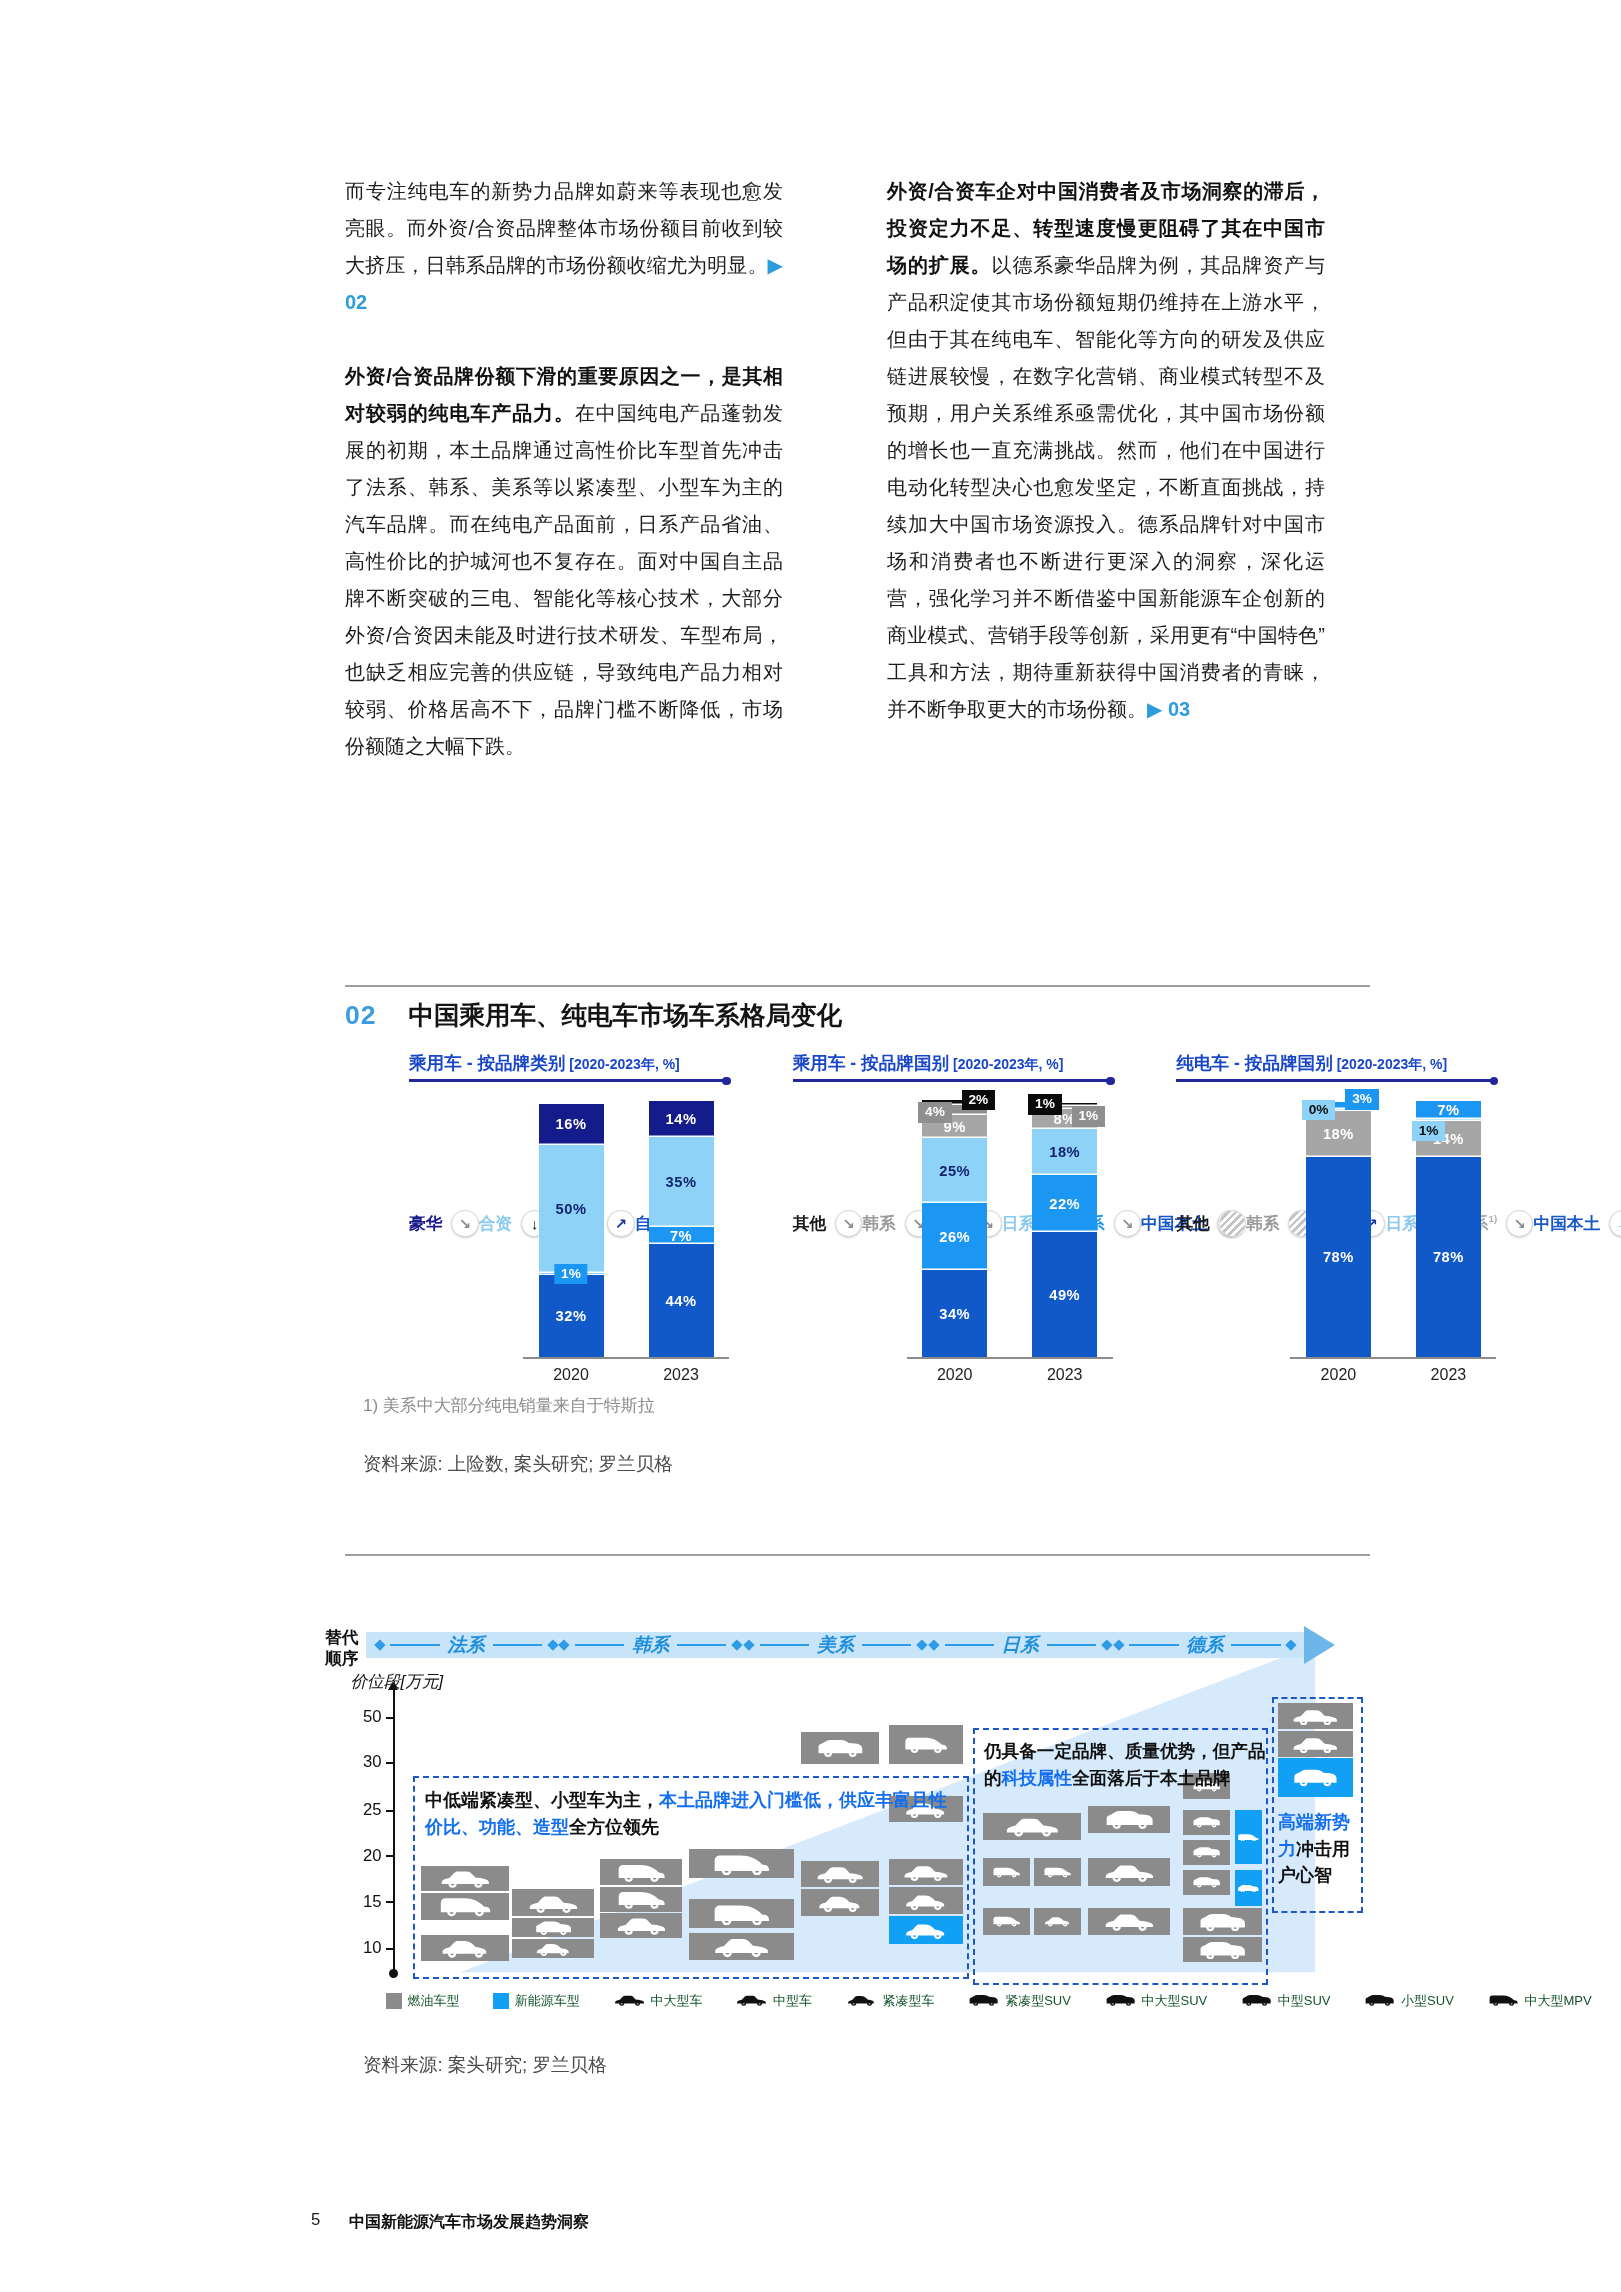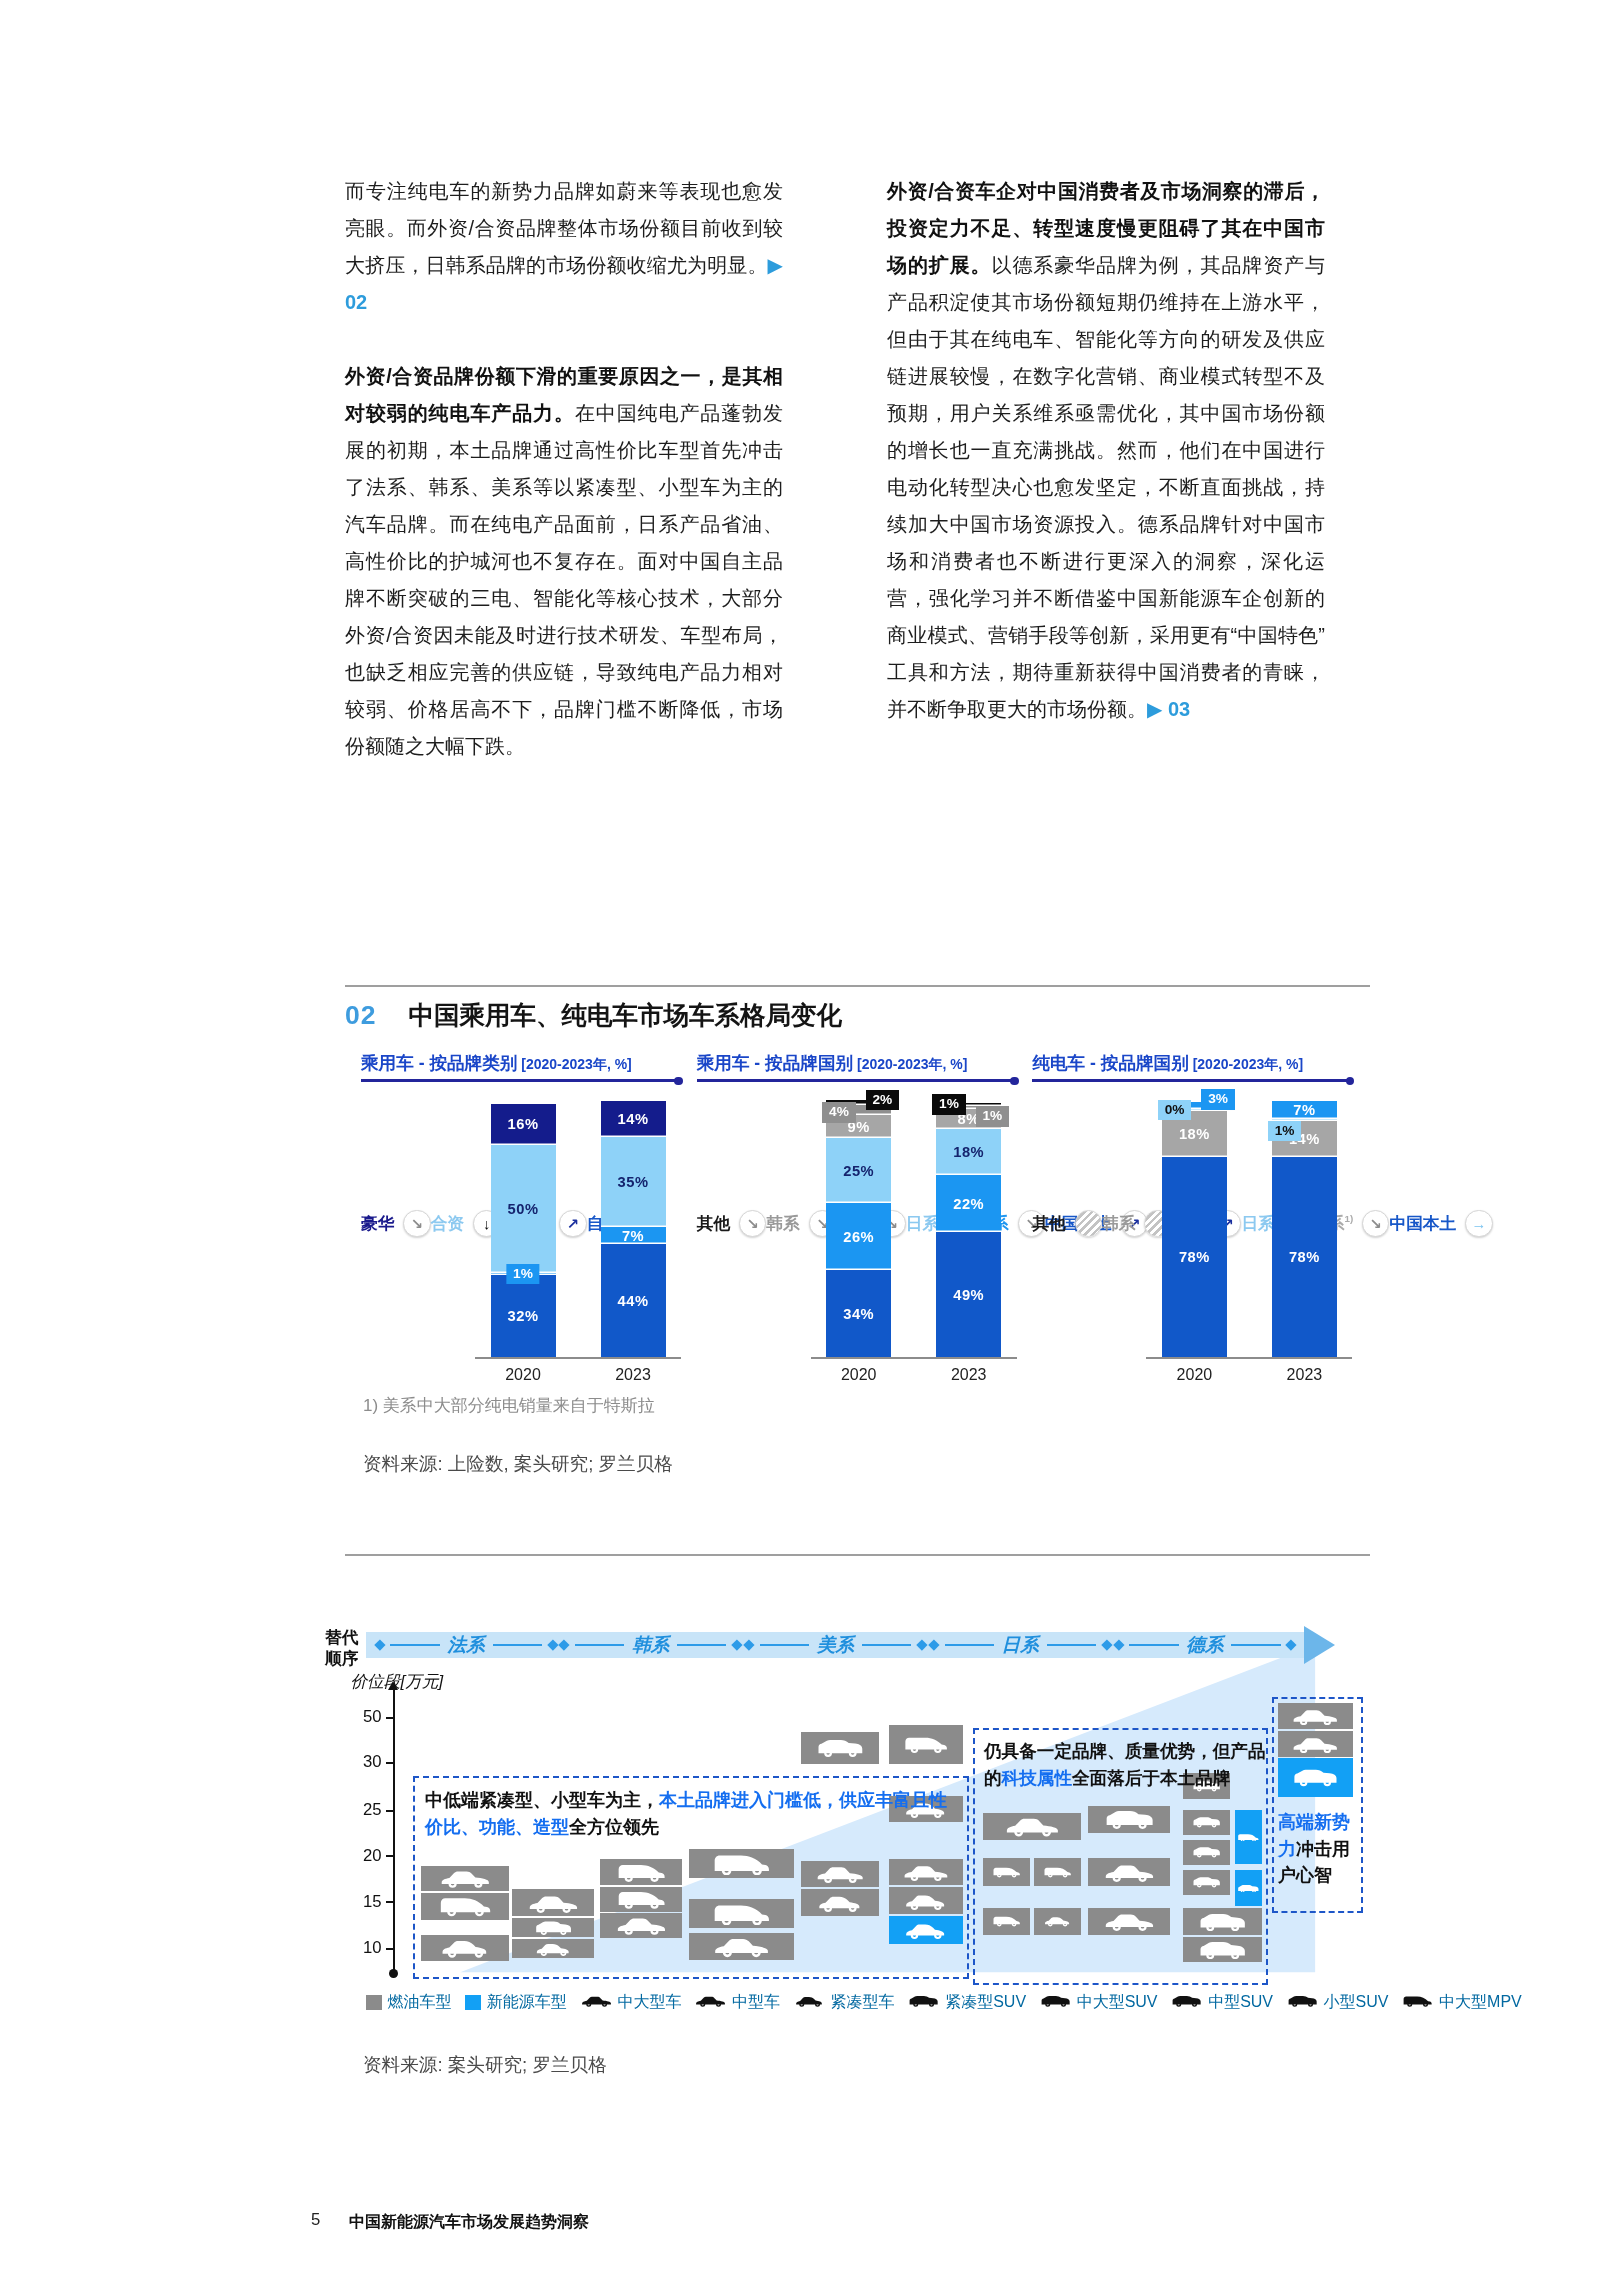--- a/index.html
+++ b/index.html
@@ -17,21 +17,21 @@
   
   .rule{position:absolute;left:345px;width:1025px;height:1.5px;background:#9f9f9f;}
   #rule02{top:985px;} #rule03{top:1554px;}
   .sechead{position:absolute;left:345px;display:flex;align-items:baseline;gap:32px;}
   #sec02{top:998px;} #sec03{top:1566px;}
   .secnum{font-size:26.5px;font-weight:bold;letter-spacing:1px;}
   .sectitle{font-size:25.5px;font-weight:bold;color:#141414;}
 
   
   #panels{position:absolute;left:361px;top:1051px;width:992px;display:flex;gap:15.7px;}
-  .panel{width:320px;flex:0 0 auto;}
+  .panel{width:320px;flex:0 0 auto;margin-left:48px;}
   .ptitle{height:23.5px;white-space:nowrap;}
   .pt{font-size:17.6px;font-weight:bold;}
   .pu{font-size:14px;font-weight:bold;}
   .punder{position:relative;height:2.5px;margin-top:4.9px;}
   .pdot{position:absolute;right:-2px;top:-2.9px;width:8.8px;height:8.8px;border-radius:50%;}
   .pbody{display:flex;margin-top:17.6px;}
   .pleg{width:114px;display:flex;flex-direction:row;justify-content:space-between;
         padding:3.9px 7.8px 13.7px 0;box-sizing:border-box;height:258px;}
   .legrow{display:flex;align-items:center;justify-content:flex-end;gap:8.8px;}
   .leglab{font-size:16.7px;font-weight:bold;white-space:nowrap;}
@@ -82,21 +82,21 @@
   #nb3{left:949px;top:70px;width:87px;height:212px;}
   .note-text{position:absolute;font-weight:bold;color:#111;z-index:3;}
   #nt1{left:102px;top:160px;width:534px;font-size:18px;line-height:27.4px;}
   #nt2{left:661px;top:111px;width:286px;font-size:17.6px;line-height:26.5px;}
   #nt3{left:955px;top:182px;width:80px;font-size:18px;line-height:26.5px;}
   .carbox{position:absolute;display:flex;align-items:center;justify-content:center;z-index:2;}
   .carbox svg{width:62%;max-height:82%;}
   .carbox.tall svg{width:82%;}
   #dlegend{position:absolute;left:43px;top:365px;width:996px;display:flex;align-items:center;
            gap:13.7px;z-index:3;}
-  .dleg{display:flex;align-items:center;gap:5.9px;font-size:16px;color:#0369a1;white-space:nowrap;}
+  .dleg{display:flex;align-items:center;gap:5.9px;font-size:13px;color:#14532d;white-space:nowrap;margin-left:20px;}
   .dleg .swatch{width:15.7px;height:15.7px;flex:0 0 auto;}
   .dleg svg{width:31px;height:13.7px;flex:0 0 auto;}
 
   
   #pgnum{position:absolute;left:311px;top:2210px;font-size:16.7px;color:#222;}
   #ftitle{position:absolute;left:349px;top:2212px;font-size:16px;font-weight:bold;color:#111;}
 </style>
 </head>
 <body>
 

